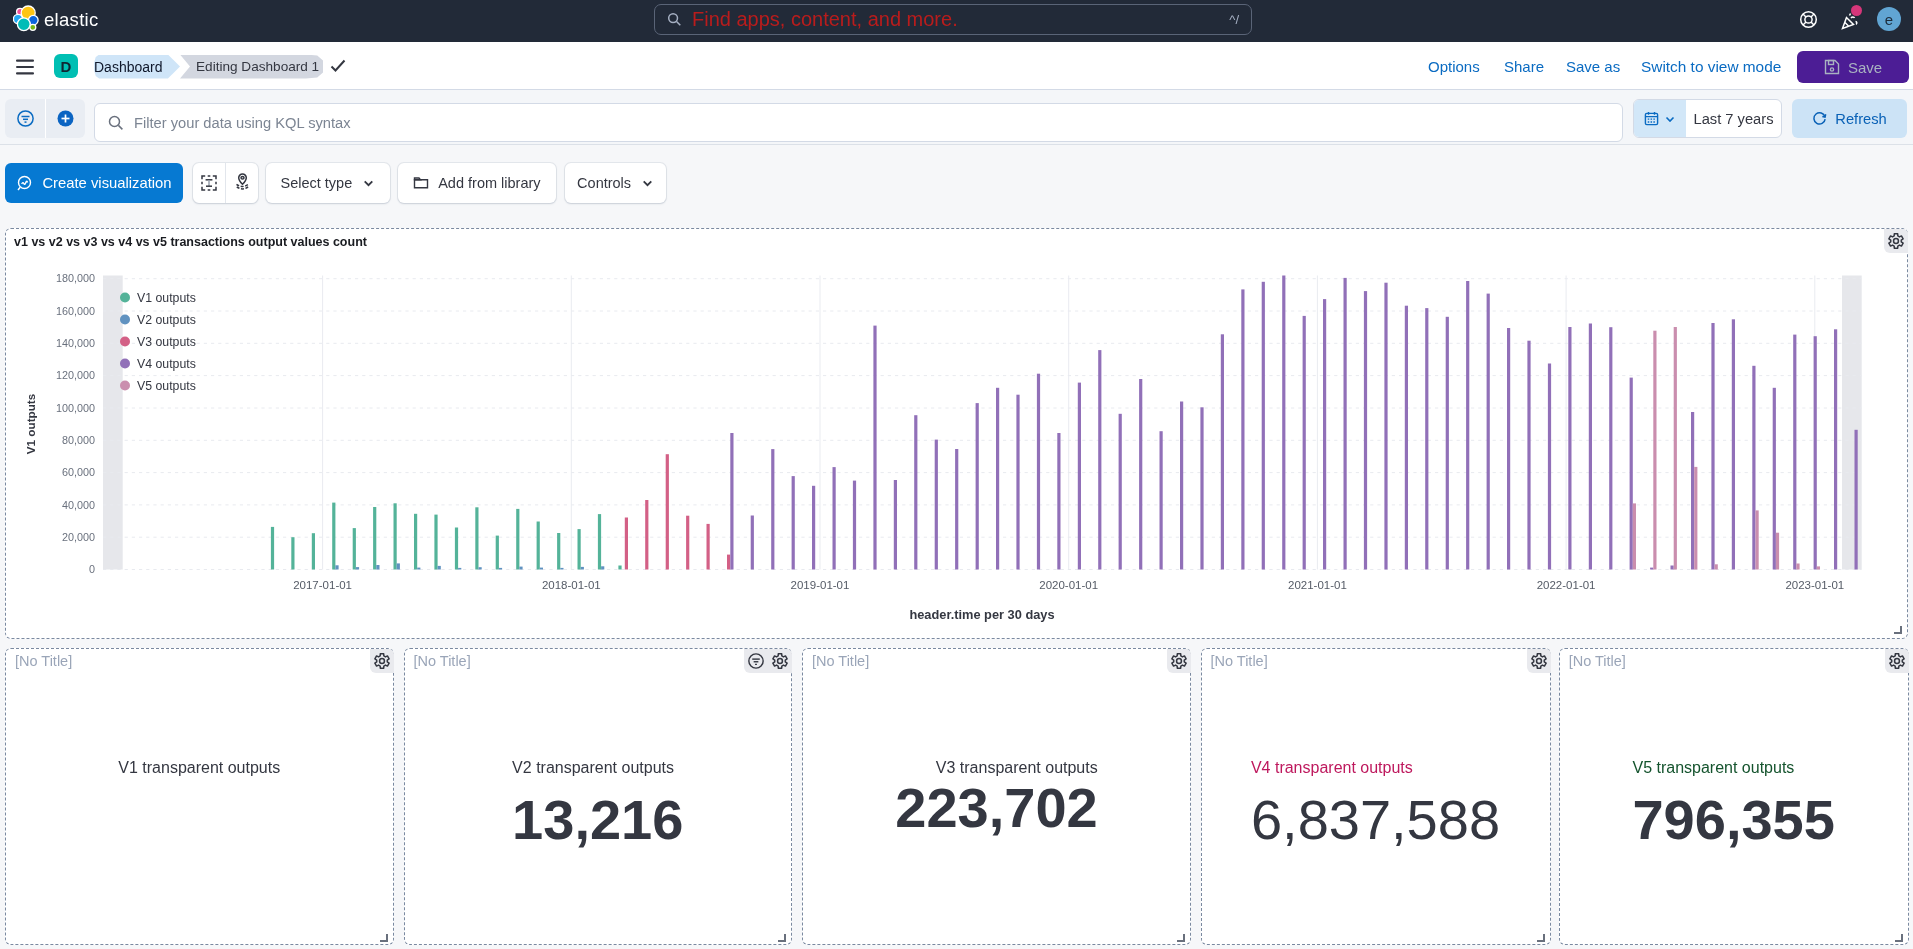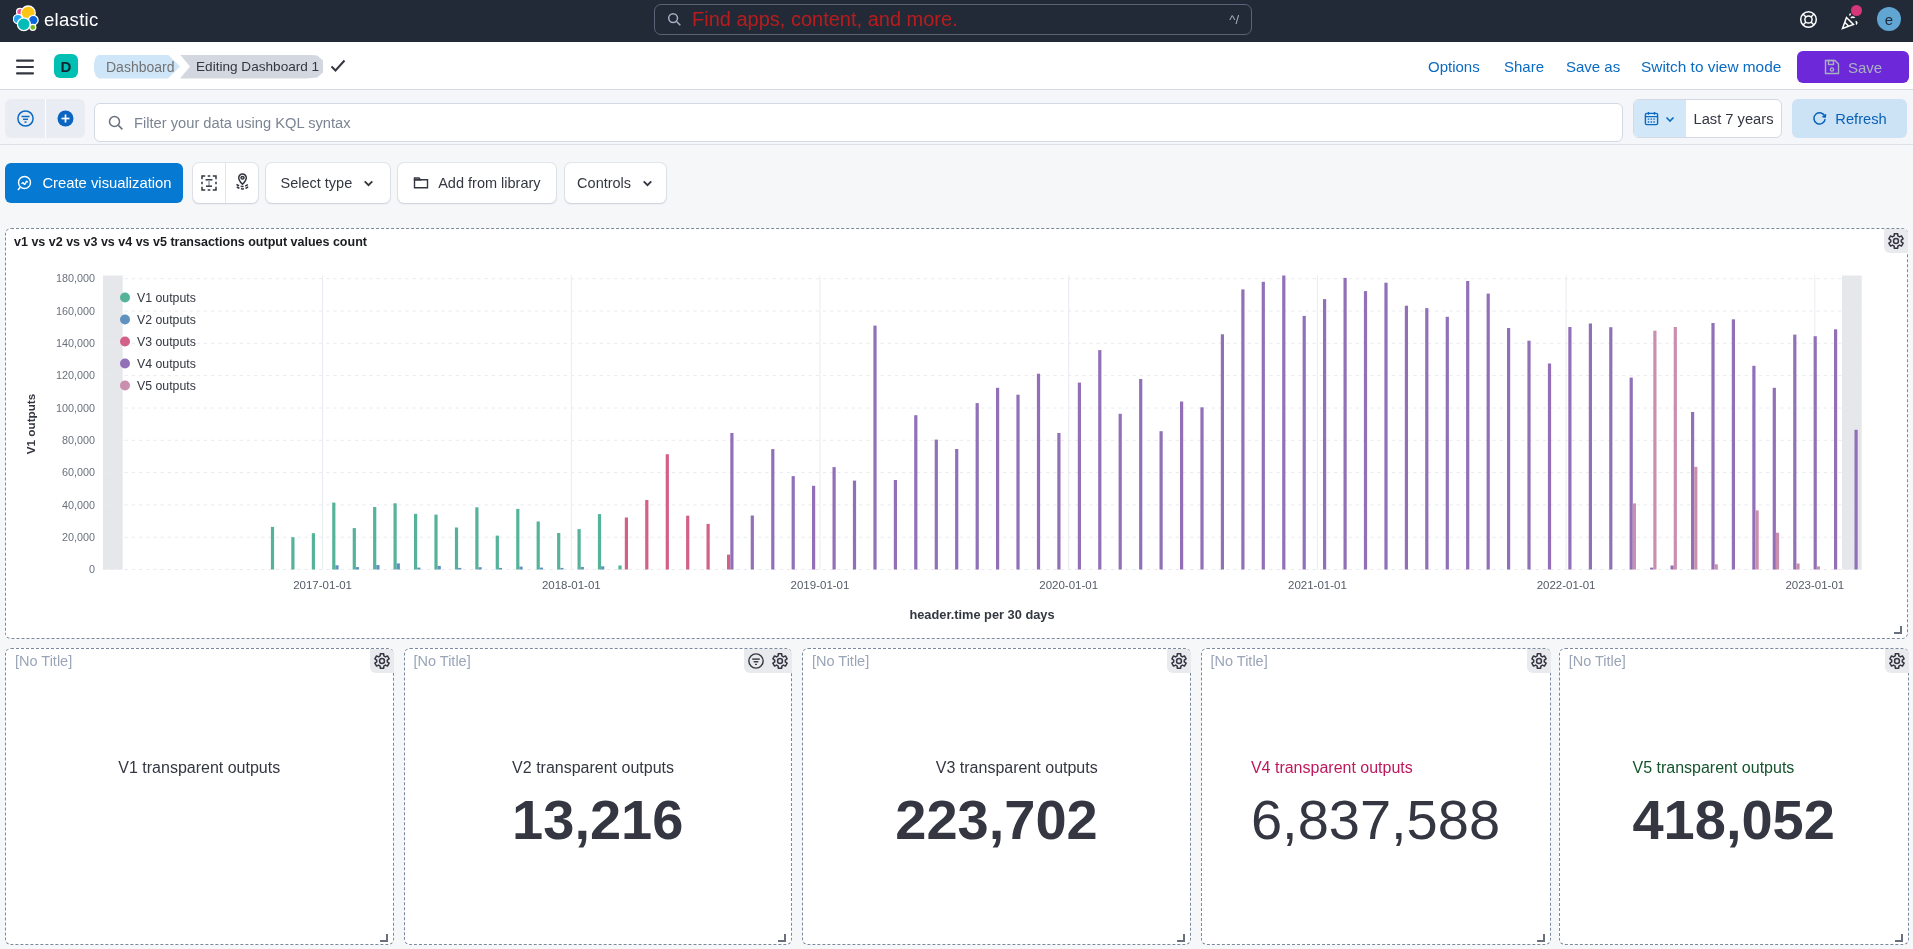--- a/index.html
+++ b/index.html
@@ -52,30 +52,30 @@
 </svg>
 <div class="abs" style="left:1851px;top:5px;width:11px;height:11px;border-radius:50%;background:#D6367A;"></div>
 <div class="abs" style="left:1877px;top:7px;width:24px;height:24px;border-radius:50%;background:#61A5D3;display:flex;align-items:center;justify-content:center;color:#1C2B3A;font-size:15px;">e</div>
 <div class="abs row2"></div>
 <svg class="abs" style="left:16px;top:58px" width="18" height="18" viewBox="0 0 18 18" fill="#343741">
 <rect y="1.5" width="18" height="2.2" rx="1"></rect>
     <rect y="7.9" width="18" height="2.2" rx="1"></rect>
     <rect y="14.3" width="18" height="2.2" rx="1"></rect>
   </svg>
 <div class="abs" style="left:54px;top:54px;width:24px;height:24px;border-radius:6px;background:#00BFB3;display:flex;align-items:center;justify-content:center;color:#0E2632;font-size:15px;font-weight:700;">D</div>
-<div class="abs" style="left:94px;top:54.5px;width:86px;height:24px;background:#CFE5F8;color:#737373;font-size:14px;font-weight:450;display:flex;align-items:center;justify-content:flex-start;padding-left:12px;clip-path:polygon(0% 35%, 2% 10%, 6% 0%, 86% 0%, 100% 50%, 86% 100%, 6% 100%, 2% 90%, 0% 65%);">Dashboard</div>
+<div class="abs" style="left:94px;top:54.5px;width:86px;height:24px;background:#CFE5F8;color:#0f172a;font-size:14px;font-weight:450;display:flex;align-items:center;justify-content:flex-start;clip-path:polygon(0% 35%, 2% 10%, 6% 0%, 86% 0%, 100% 50%, 86% 100%, 6% 100%, 2% 90%, 0% 65%);">Dashboard</div>
 <div class="abs" style="left:180px;top:54.5px;width:143px;height:24px;background:#D3D7E0;color:#343741;font-size:13.6px;font-weight:500;white-space:nowrap;display:flex;align-items:center;padding-left:16px;clip-path:polygon(0% 0%, 88% 0%, 96% 4%, 100% 25%, 100% 75%, 96% 96%, 88% 100%, 0% 100%, 7% 50%);">Editing Dashboard 1</div>
 <svg class="abs" style="left:330px;top:59px" width="16" height="14" viewBox="0 0 16 14" fill="none" stroke="#343741" stroke-width="2">
     <path d="M1.5 7.5 L5.5 11.5 L14.5 1.5"></path>
   </svg>
 <div class="abs" style="left:1428px;top:58px;font-size:15px;color:#0A6BC2;">Options</div>
 <div class="abs" style="left:1504px;top:58px;font-size:15px;color:#0A6BC2;">Share</div>
 <div class="abs" style="left:1566px;top:58px;font-size:15px;color:#0A6BC2;">Save as</div>
 <div class="abs" style="left:1641px;top:58px;font-size:15.4px;color:#0A6BC2;">Switch to view mode</div>
-<div class="abs btn" style="left:1797px;top:51px;width:112px;height:32px;background:#6d28d9;color:#A9B2C1;font-size:15px;">
+<div class="abs btn" style="left:1797px;top:51px;width:112px;height:32px;background:#4c1d95;color:#A9B2C1;font-size:15px;">
 <svg width="16" height="16" viewBox="0 0 16 16" fill="none" stroke="#A9B2C1" stroke-width="1.4" style="margin-right:8px">
 <path d="M1.5 1.5 h9.5 l3.5 3.5 v9.5 h-13 z"></path>
       <rect x="4.5" y="1.5" width="5" height="4"></rect>
       <circle cx="8" cy="10.5" r="1.6"></circle>
     </svg>Save</div>
 <div class="abs filterband"></div>
 <div class="abs" style="left:5px;top:99px;width:80px;height:39px;background:#E9EDF3;border-radius:6px;"></div>
 <div class="abs" style="left:45px;top:99px;width:1px;height:39px;background:#fff;"></div>
 <svg class="abs" style="left:17px;top:110px" width="17" height="17" viewBox="0 0 17 17" fill="none" stroke="#0A6BC2" stroke-width="1.5">
 <circle cx="8.5" cy="8.5" r="7.6"></circle>
@@ -338,33 +338,33 @@
 <div class="abs" style="left:403.5px;top:759px;width:388.5px;text-align:center;"><div style="display:inline-block;text-align:left;"><div style="font-size:16px;color:#343741;">V2 transparent outputs</div><div style="font-size:56px;line-height:62px;font-weight:700;color:#343741;margin-top:12px;">13,216</div></div></div>
 <div class="abs" style="left:778.0px;top:934px;width:8px;height:8px;border-right:2px solid #69707D;border-bottom:2px solid #69707D;"></div>
 <div class="abs panel" style="left:802.0px;top:648px;width:389.0px;height:297px;"></div>
 <div class="abs notitle" style="left:812.0px;top:653px;">[No Title]</div>
 <div class="abs gearbox" style="left:1167.0px;top:649px;width:24px;height:24px;gap:8px;">
 <svg width="16" height="16" viewBox="0 0 16 16" fill="none" stroke="#343741" stroke-width="1.5" stroke-linejoin="round">
       <path d="M6.32 0.74 L9.68 0.74 L9.83 2.97 L11.44 3.90 L13.45 2.92 L15.12 5.82 L13.27 7.07 L13.27 8.93 L15.12 10.18 L13.45 13.08 L11.44 12.10 L9.83 13.03 L9.68 15.26 L6.32 15.26 L6.17 13.03 L4.56 12.10 L2.55 13.08 L0.88 10.18 L2.73 8.93 L2.73 7.07 L0.88 5.82 L2.55 2.92 L4.56 3.90 L6.17 2.97 Z"></path>
       <circle cx="8" cy="8" r="2.45"></circle>
     </svg>
 </div>
-<div class="abs" style="left:802.0px;top:759px;width:389.0px;text-align:center;"><div style="display:inline-block;text-align:right;"><div style="font-size:16px;color:#343741;">V3 transparent outputs</div><div style="font-size:56px;line-height:62px;font-weight:700;color:#343741;margin-top:12px;">223,702</div></div></div>
+<div class="abs" style="left:802.0px;top:759px;width:389.0px;text-align:center;"><div style="display:inline-block;text-align:right;"><div style="font-size:16px;color:#343741;">V3 transparent outputs</div><div style="font-size:56px;line-height:62px;font-weight:700;color:#343741;">223,702</div></div></div>
 <div class="abs" style="left:1177.0px;top:934px;width:8px;height:8px;border-right:2px solid #69707D;border-bottom:2px solid #69707D;"></div>
 <div class="abs panel" style="left:1200.5px;top:648px;width:350.0px;height:297px;"></div>
 <div class="abs notitle" style="left:1210.5px;top:653px;">[No Title]</div>
 <div class="abs gearbox" style="left:1526.5px;top:649px;width:24px;height:24px;gap:8px;">
 <svg width="16" height="16" viewBox="0 0 16 16" fill="none" stroke="#343741" stroke-width="1.5" stroke-linejoin="round">
       <path d="M6.32 0.74 L9.68 0.74 L9.83 2.97 L11.44 3.90 L13.45 2.92 L15.12 5.82 L13.27 7.07 L13.27 8.93 L15.12 10.18 L13.45 13.08 L11.44 12.10 L9.83 13.03 L9.68 15.26 L6.32 15.26 L6.17 13.03 L4.56 12.10 L2.55 13.08 L0.88 10.18 L2.73 8.93 L2.73 7.07 L0.88 5.82 L2.55 2.92 L4.56 3.90 L6.17 2.97 Z"></path>
       <circle cx="8" cy="8" r="2.45"></circle>
     </svg>
 </div>
 <div class="abs" style="left:1200.5px;top:759px;width:350.0px;text-align:center;"><div style="display:inline-block;text-align:left;"><div style="font-size:16px;color:#be185d;">V4 transparent outputs</div><div style="font-size:56px;line-height:62px;font-weight:400;color:#343741;margin-top:12px;">6,837,588</div></div></div>
 <div class="abs" style="left:1536.5px;top:934px;width:8px;height:8px;border-right:2px solid #69707D;border-bottom:2px solid #69707D;"></div>
 <div class="abs panel" style="left:1558.7px;top:648px;width:350.0px;height:297px;"></div>
 <div class="abs notitle" style="left:1568.7px;top:653px;">[No Title]</div>
 <div class="abs gearbox" style="left:1884.7px;top:649px;width:24px;height:24px;gap:8px;">
 <svg width="16" height="16" viewBox="0 0 16 16" fill="none" stroke="#343741" stroke-width="1.5" stroke-linejoin="round">
       <path d="M6.32 0.74 L9.68 0.74 L9.83 2.97 L11.44 3.90 L13.45 2.92 L15.12 5.82 L13.27 7.07 L13.27 8.93 L15.12 10.18 L13.45 13.08 L11.44 12.10 L9.83 13.03 L9.68 15.26 L6.32 15.26 L6.17 13.03 L4.56 12.10 L2.55 13.08 L0.88 10.18 L2.73 8.93 L2.73 7.07 L0.88 5.82 L2.55 2.92 L4.56 3.90 L6.17 2.97 Z"></path>
       <circle cx="8" cy="8" r="2.45"></circle>
     </svg>
 </div>
-<div class="abs" style="left:1558.7px;top:759px;width:350.0px;text-align:center;"><div style="display:inline-block;text-align:left;"><div style="font-size:16px;color:#14532d;">V5 transparent outputs</div><div style="font-size:56px;line-height:62px;font-weight:700;color:#343741;margin-top:12px;">418,052</div></div></div>
+<div class="abs" style="left:1558.7px;top:759px;width:350.0px;text-align:center;"><div style="display:inline-block;text-align:left;"><div style="font-size:16px;color:#14532d;">V5 transparent outputs</div><div style="font-size:56px;line-height:62px;font-weight:700;color:#343741;margin-top:12px;">796,355</div></div></div>
 <div class="abs" style="left:1894.7px;top:934px;width:8px;height:8px;border-right:2px solid #69707D;border-bottom:2px solid #69707D;"></div>
 </body></html>

